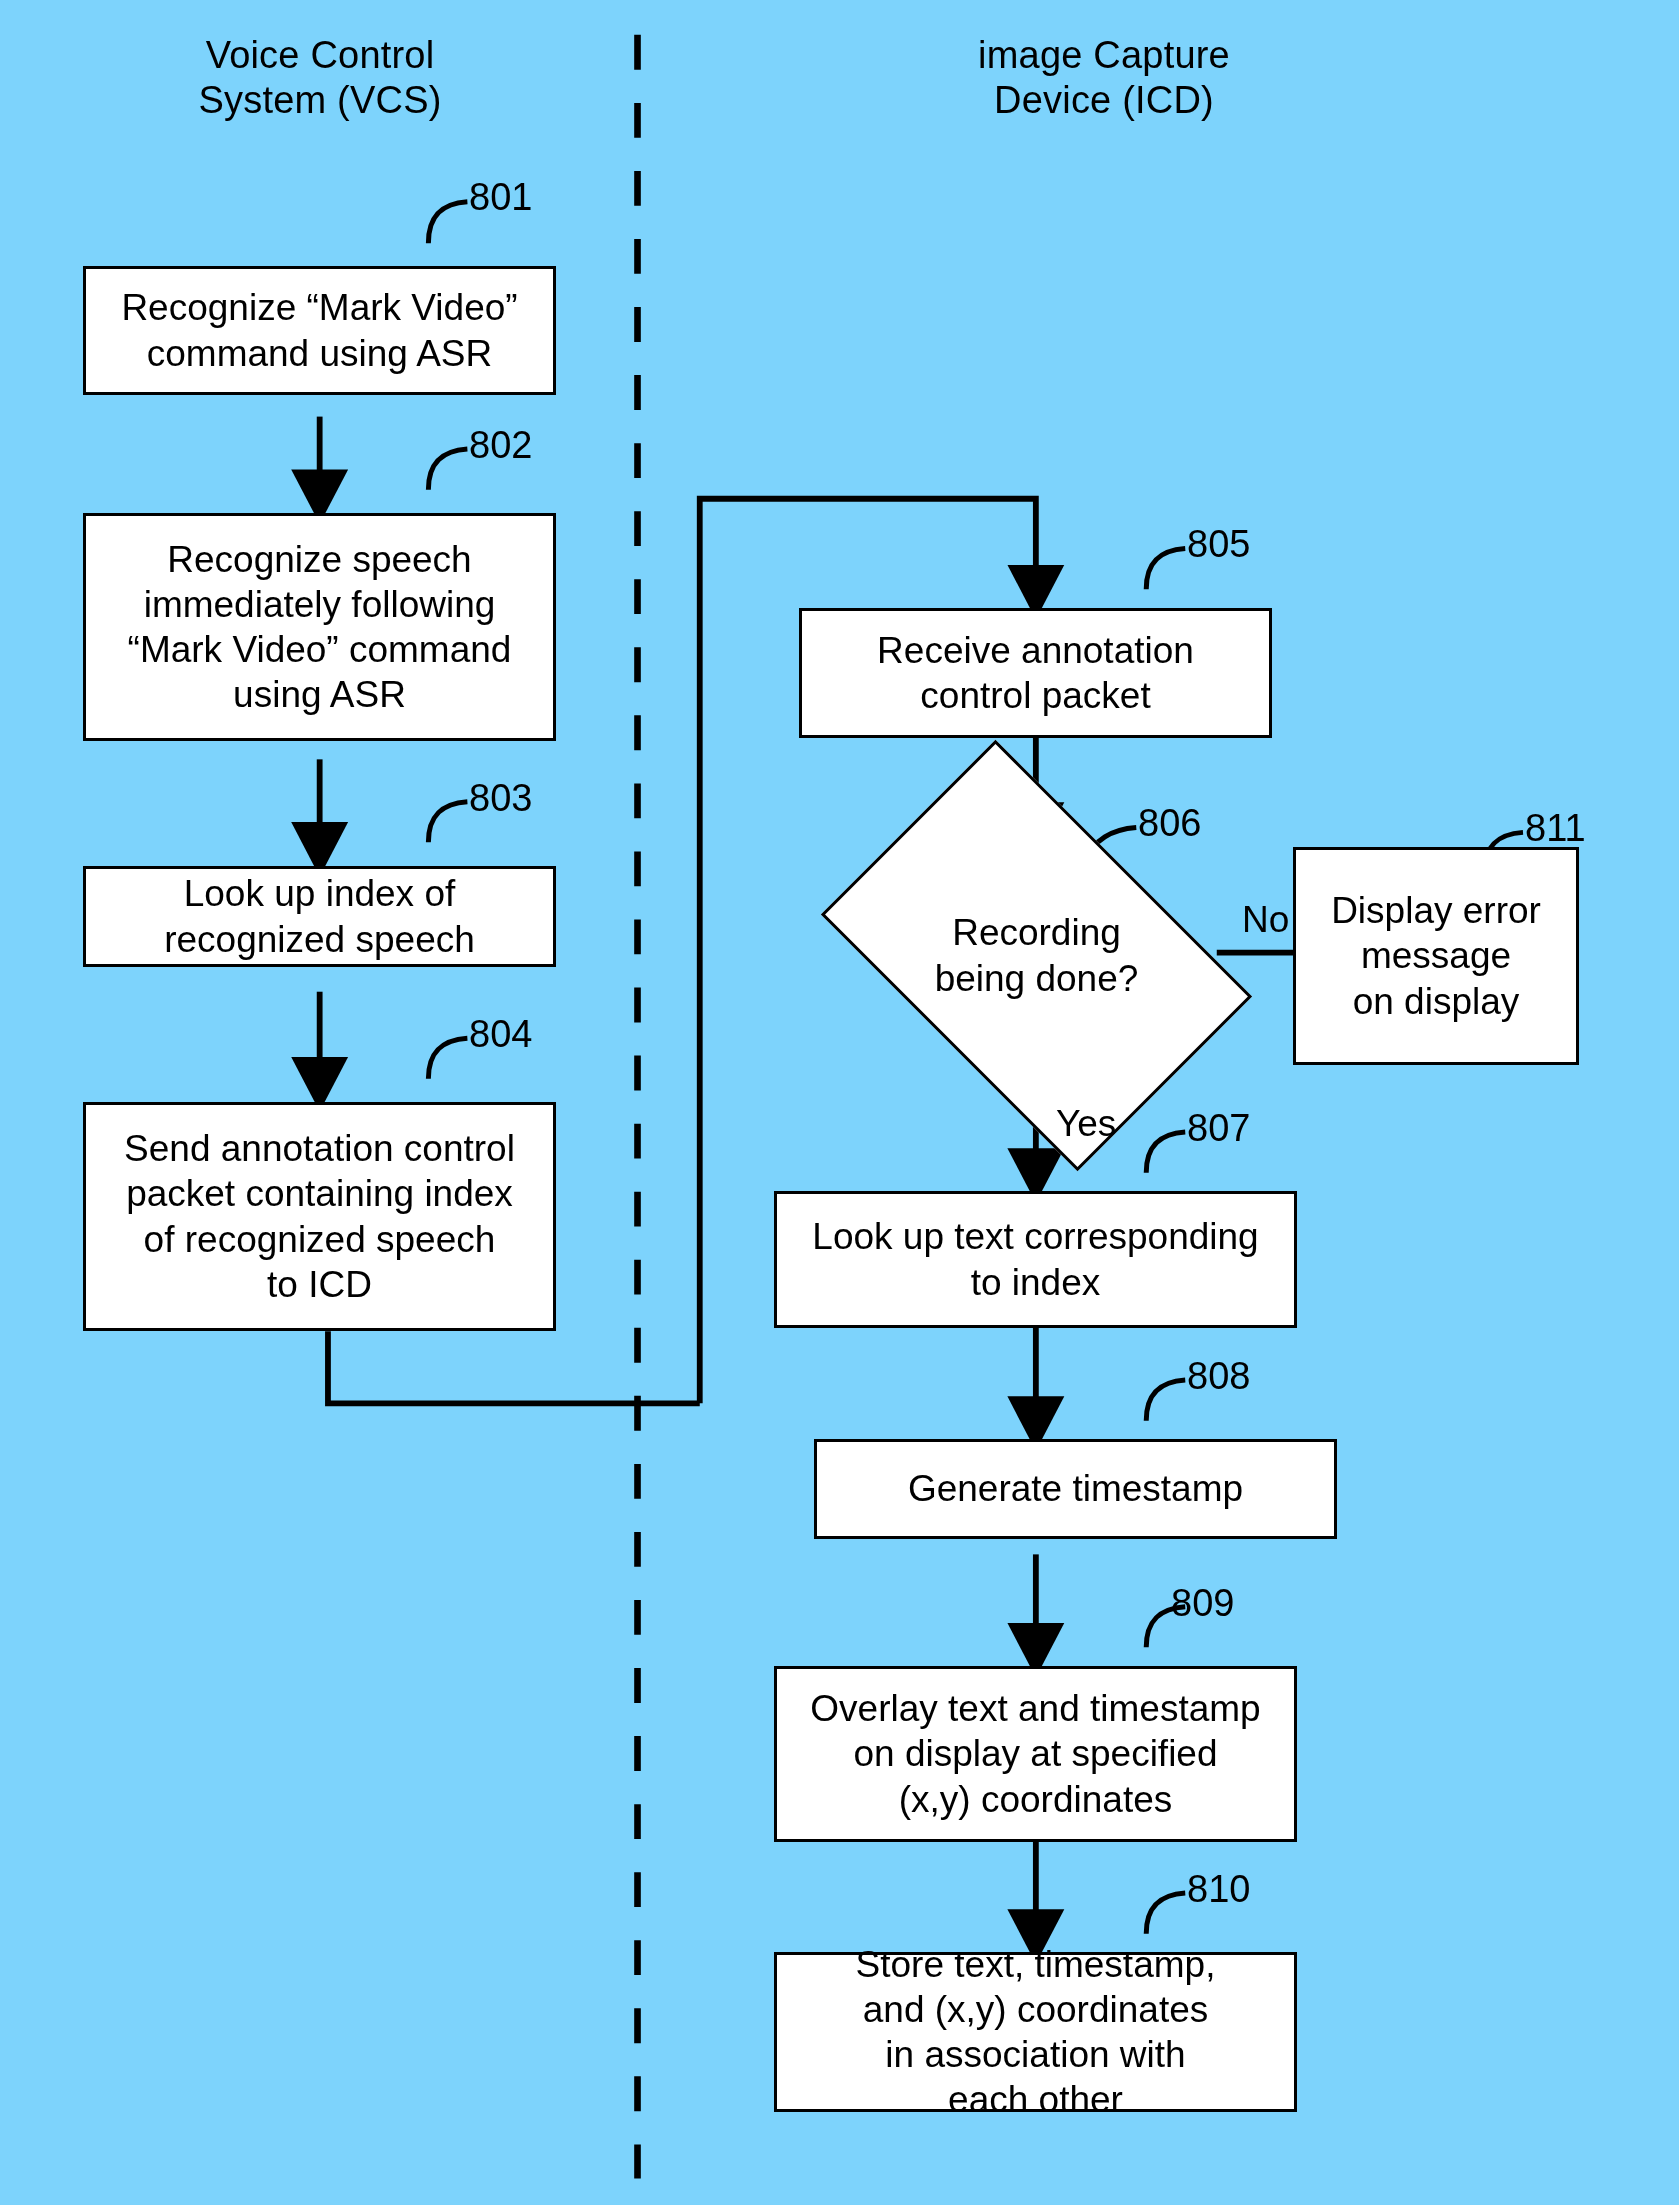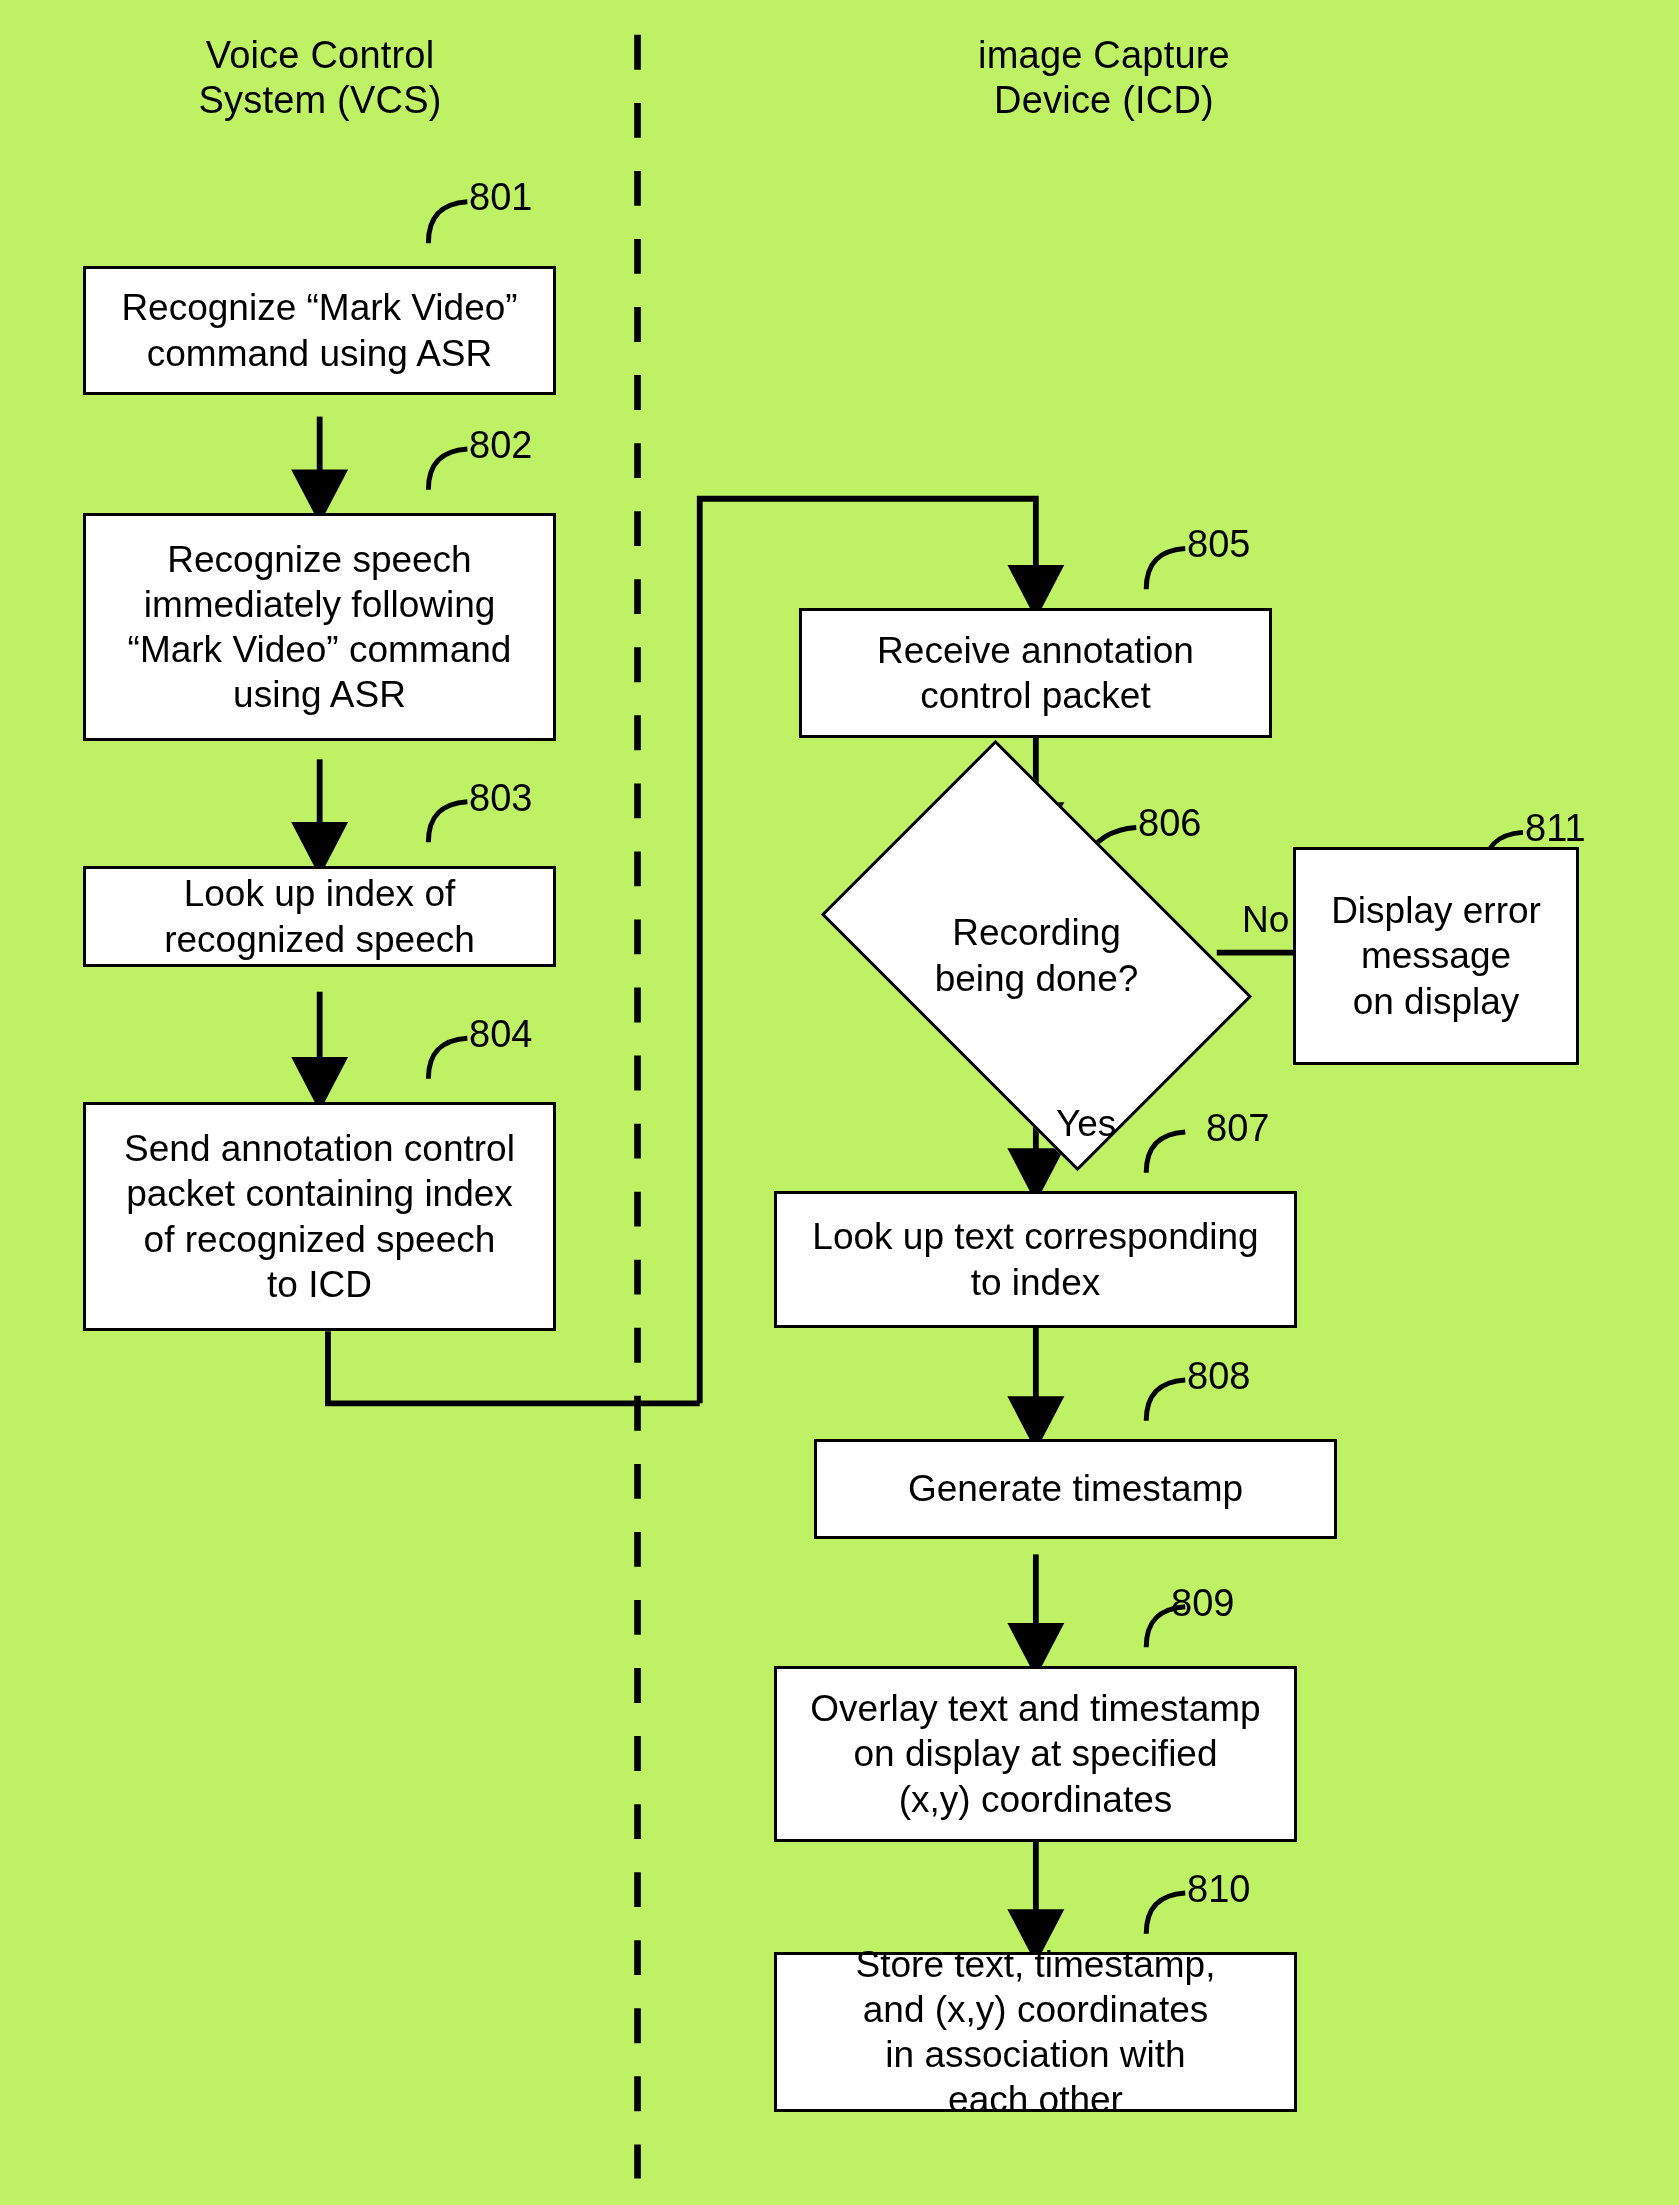--- a/index.html
+++ b/index.html
@@ -8,21 +8,21 @@
     background: #ffffff;
   }
   body {
     font-family: "Liberation Sans", sans-serif;
     color: #000000;
   }
   #page {
     position: relative;
     width: 1680px;
     height: 2205px;
-    background: #bef264;
+    background: #7dd3fc;
     overflow: hidden;
   }
 
   
   .col-header {
     position: absolute;
     text-align: center;
     font-size: 38px;
     line-height: 1.18;
     letter-spacing: 0.2px;
@@ -183,21 +183,21 @@
   <div class="branch-label" style="left:1242px; top:901px;">No</div>
   <div class="branch-label" style="left:1056px; top:1105px;">Yes</div>
 
   <div class="node" style="left:1293px; top:847px; width:286px; height:218px;">Display error
 message
 on display</div>
   <div class="ref" style="left:1525px; top:809px;">811</div>
 
   <div class="node" style="left:774px; top:1191px; width:523px; height:137px;">Look up text corresponding
 to index</div>
-  <div class="ref" style="left:1187px; top:1109px;margin-left:19px;">807</div>
+  <div class="ref" style="left:1187px; top:1109px;">807</div>
 
   <div class="node" style="left:774px; top:1439px; width:523px; height:100px;margin-left:40px;">Generate timestamp</div>
   <div class="ref" style="left:1187px; top:1357px;">808</div>
 
   <div class="node" style="left:774px; top:1666px; width:523px; height:176px;">Overlay text and timestamp
 on display at specified
 (x,y) coordinates</div>
   <div class="ref" style="left:1171px; top:1584px;">809</div>
 
   <div class="node" style="left:774px; top:1952px; width:523px; height:160px;">Store text, timestamp,

